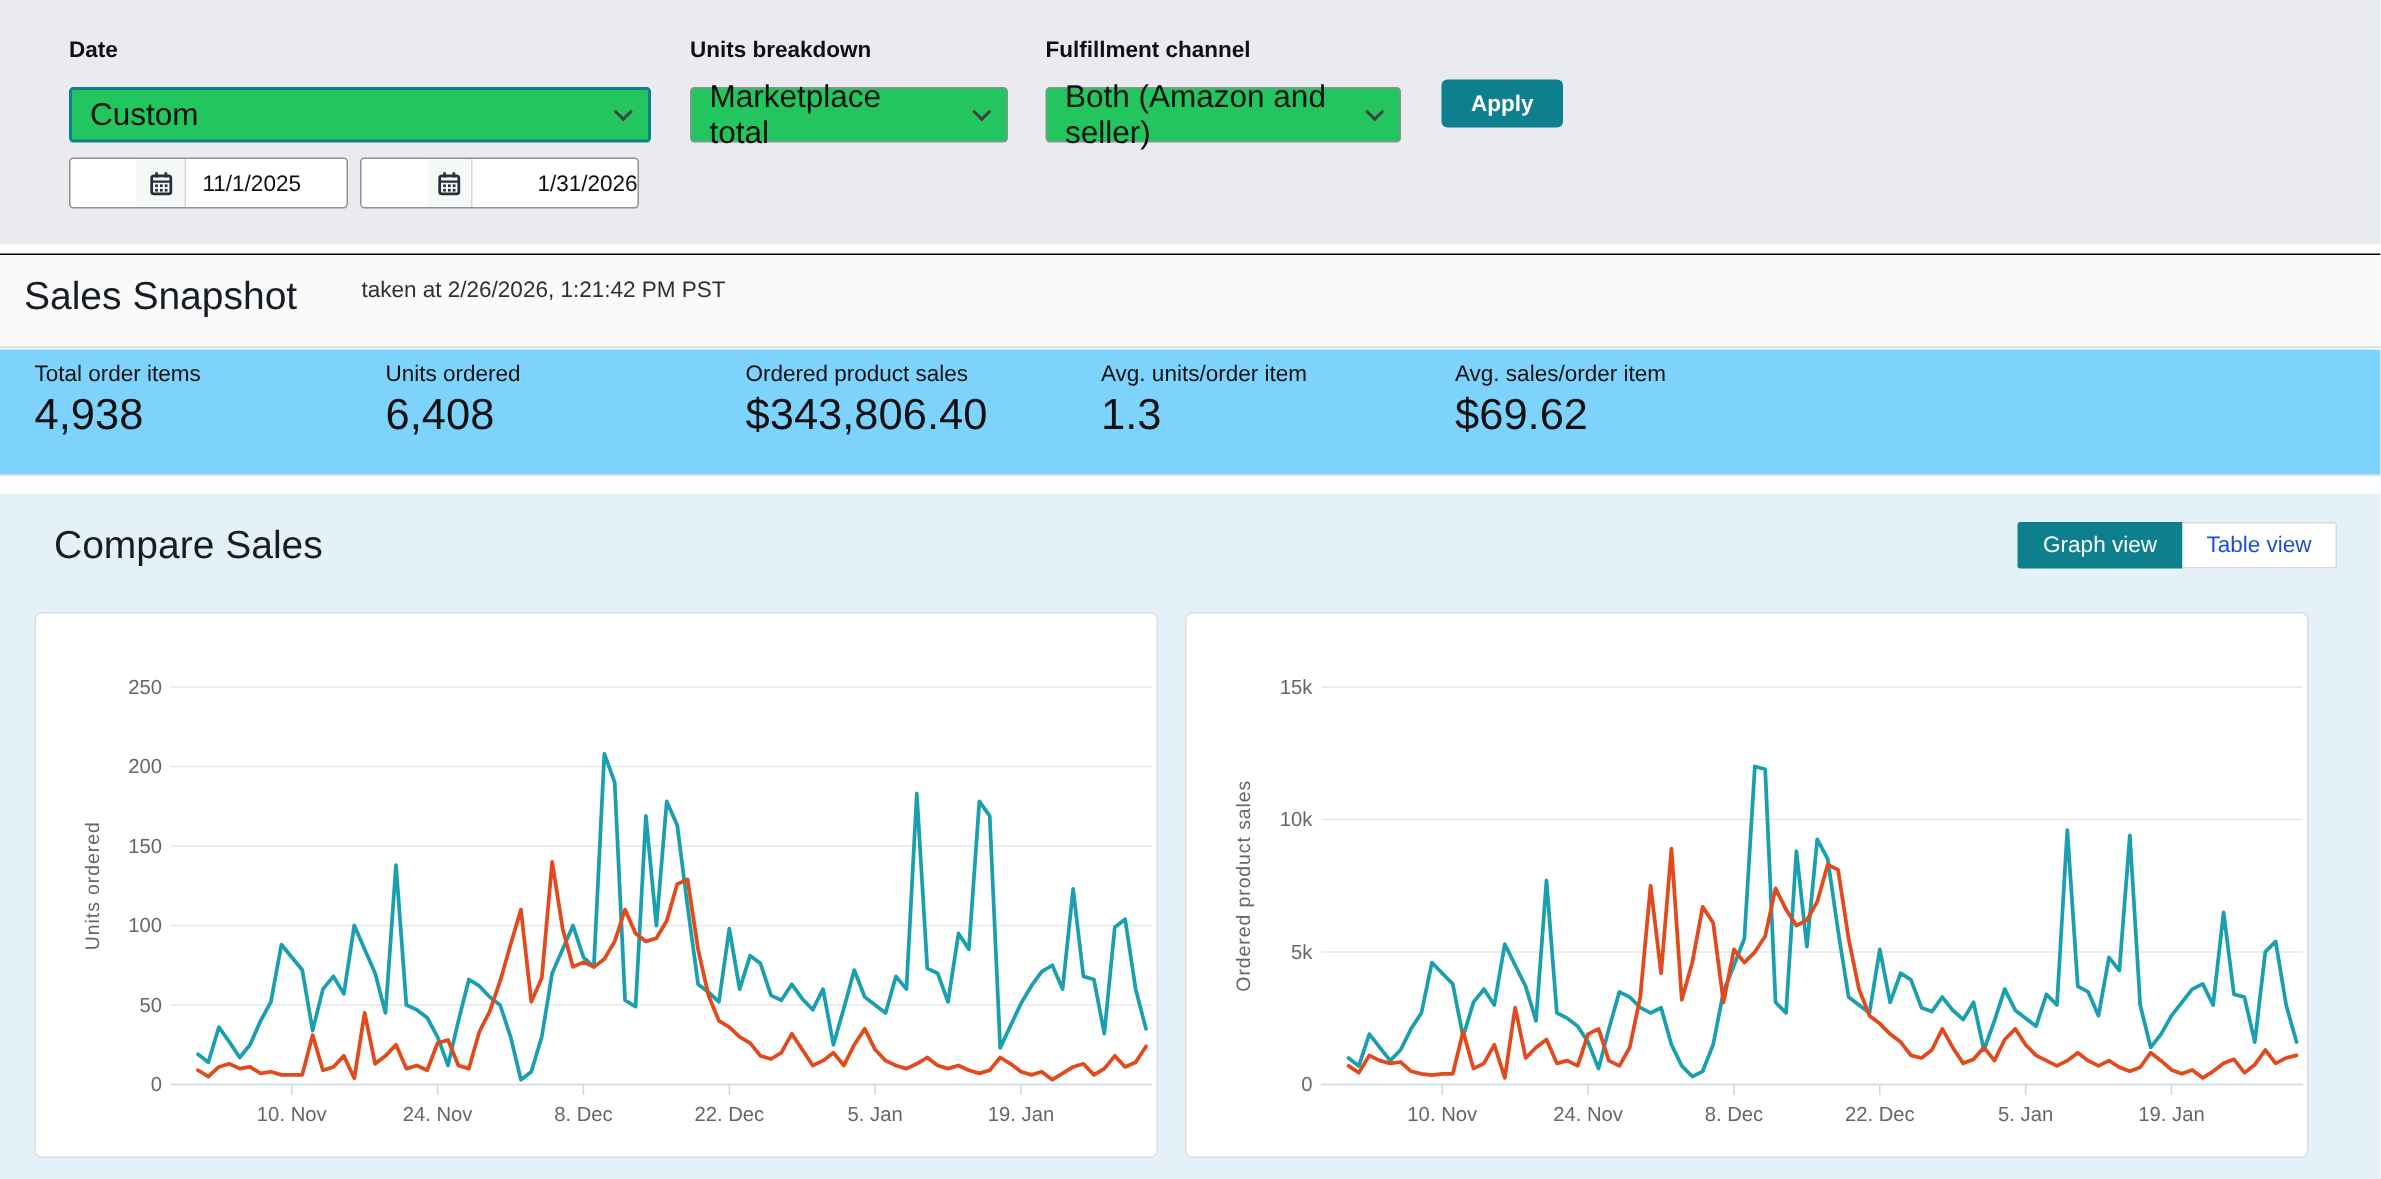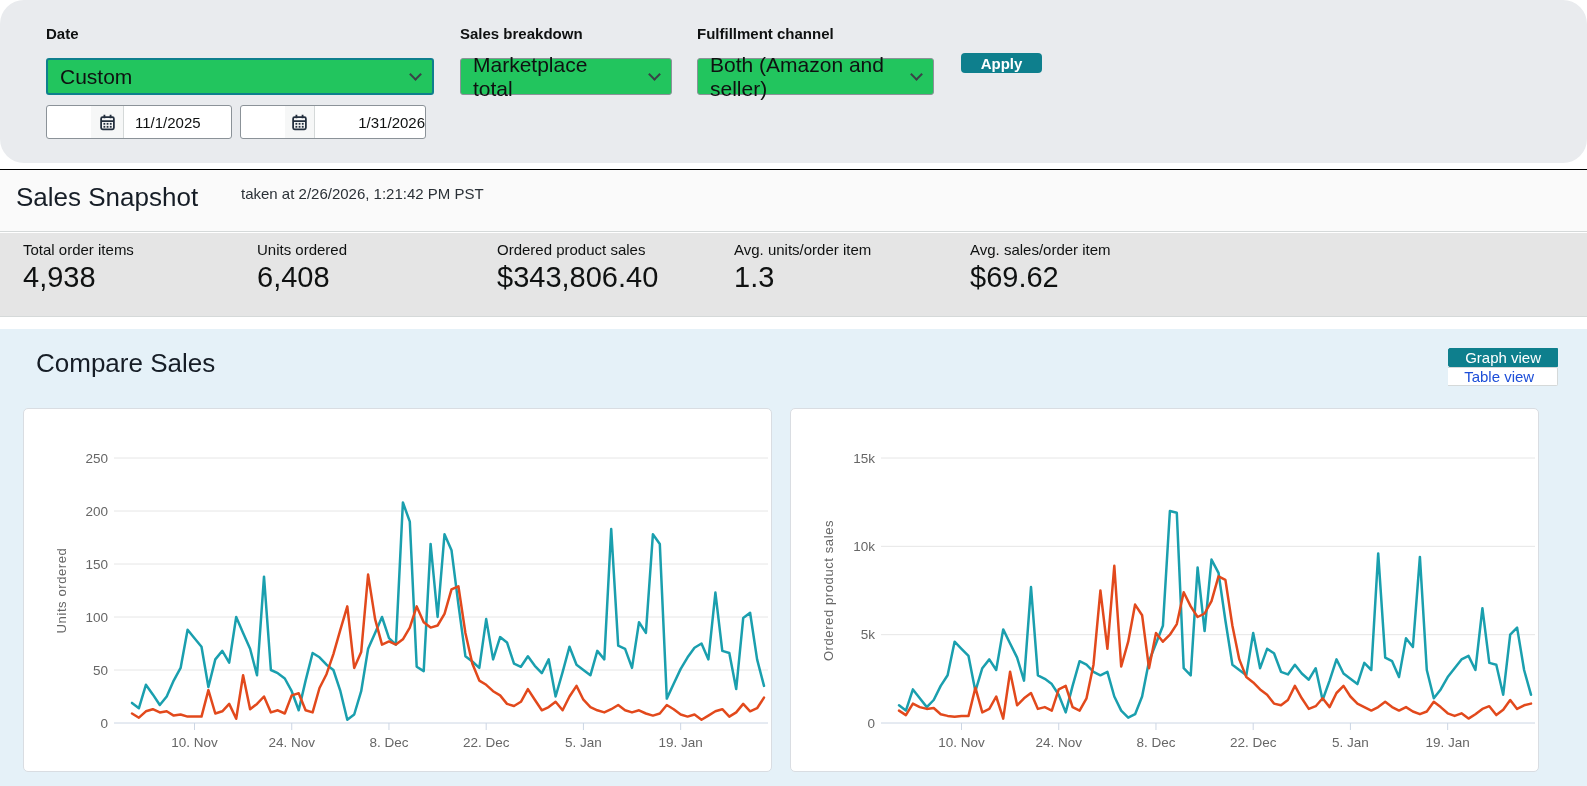--- a/index.html
+++ b/index.html
@@ -3,21 +3,21 @@
 <meta charset="utf-8">
 <style>
   * { box-sizing: border-box; margin: 0; padding: 0; }
   html,body { width:1587px; height:786px; }
   body {
     font-family:"Liberation Sans", sans-serif;
     color:#0f1111; background:#ffffff;
     position:relative; overflow:hidden;
   }
   
-  .filters { position:absolute; top:0; left:0; width:1587px; height:163px; background:#e9ebee;border-radius:24px; }
+  .filters { position:absolute; top:0; left:0; width:1587px; height:163px; background:#e9ebee; }
   .f-label { position:absolute; font-size:15px; font-weight:700; color:#0f1111; }
   .selectbox {
     position:absolute; background:#22c55e; border:1px solid #8b9298; border-radius:3px;
     display:flex; align-items:center; justify-content:space-between;
     padding:0 12px; font-size:21px; height:37px; cursor:pointer;
   }
   .selectbox.focused { border:2px solid #0e7f8d; }
   .chev {
     width:9px; height:9px; border-right:2px solid #3a4247; border-bottom:2px solid #3a4247;
     transform:rotate(45deg); margin-top:-5px; flex:0 0 auto;
@@ -25,42 +25,42 @@
   .dateinput {
     position:absolute; height:34px; background:#fff; border:1px solid #8b9298;
     border-radius:3px; display:flex; align-items:stretch; overflow:hidden;padding-left:44px;
   }
   .cal-cell {
     width:33px; background:#f6f7f7; border-right:1px solid #d5d9d9;
     display:flex; align-items:center; justify-content:center; cursor:pointer;
   }
   .dateinput .val { display:flex; align-items:center; padding-left:11px; font-size:15px; }
   .apply-btn {
-    position:absolute; left:961px; top:53px; width:81px; height:20px;
+    position:absolute; left:961px; top:53px; width:81px; height:32px;
     background:#0e7f8d; color:#fff; border:none; border-radius:4px;
     font-size:15px; font-weight:700; font-family:inherit; cursor:pointer;
   }
   
   .snap {
     position:absolute; top:169px; left:0; width:1587px; height:63px;
     background:#fafafa; border-top:1px solid #000000; border-bottom:1px solid #d5d9d9;
   }
   .snap-title { position:absolute; left:16px; top:12px; font-size:26px; font-weight:400; color:#161d26; }
   .snap-taken { position:absolute; left:241px; top:15px; font-size:15px; color:#2b3137; }
   .metrics {
     position:absolute; top:233px; left:0; width:1587px; height:84px;
-    background:#e5e5e5; border-bottom:1px solid #d5d9d9;
+    background:#7dd3fc; border-bottom:1px solid #d5d9d9;
   }
   .metric { position:absolute; top:8px; }
   .metric .m-label { font-size:15px; color:#0f1111; }
   .metric .m-value { font-size:29px; color:#0f1111; margin-top:3px; }
   
   .compare { position:absolute; top:329px; left:0; width:1587px; height:457px; background:#e5f1f8; }
   .cmp-title { position:absolute; left:36px; top:19px; font-size:26px; font-weight:400; color:#161d26; }
-  .toggle { position:absolute; top:19px; right:29px; height:31px; display:flex;flex-direction:column; }
+  .toggle { position:absolute; top:19px; right:29px; height:31px; display:flex; }
   .toggle .tbtn {
     height:31px; display:flex; align-items:center; padding:0 16px;
     font-size:15px; font-family:inherit; cursor:pointer; border:1px solid #d5d9d9; background:#fff; color:#1d4ed8;
   }
   .toggle .tbtn.active { background:#0e7f8d; border-color:#0e7f8d; color:#fff; border-radius:2px 0 0 2px; }
   .toggle .tbtn.inactive { border-left:none; border-radius:0 2px 2px 0; }
   .card {
     position:absolute; top:79px; width:749px; height:364px;
     background:#fff; border:1px solid #d9dde2; border-radius:5px;
   }
@@ -107,21 +107,21 @@
         <rect x="7.2" y="8.4" width="1.7" height="1.7" fill="#232f3e"></rect>
         <rect x="10.2" y="8.4" width="1.7" height="1.7" fill="#232f3e"></rect>
         <rect x="4.2" y="11.2" width="1.7" height="1.7" fill="#232f3e"></rect>
         <rect x="7.2" y="11.2" width="1.7" height="1.7" fill="#232f3e"></rect>
         <rect x="10.2" y="11.2" width="1.7" height="1.7" fill="#232f3e"></rect>
       </svg>
     </span>
     <span class="val">1/31/2026</span>
   </div>
 
-  <div class="f-label" style="left:460px; top:25px;">Sales breakdown</div>
+  <div class="f-label" style="left:460px; top:25px;">Units breakdown</div>
   <div class="selectbox" style="left:460px; top:58px; width:212px;gap:36px;">
     <span>Marketplace total</span>
     <span class="chev"></span>
   </div>
 
   <div class="f-label" style="left:697px; top:25px;">Fulfillment channel</div>
   <div class="selectbox" style="left:697px; top:58px; width:237px;">
     <span>Both (Amazon and seller)</span>
     <span class="chev"></span>
   </div>

